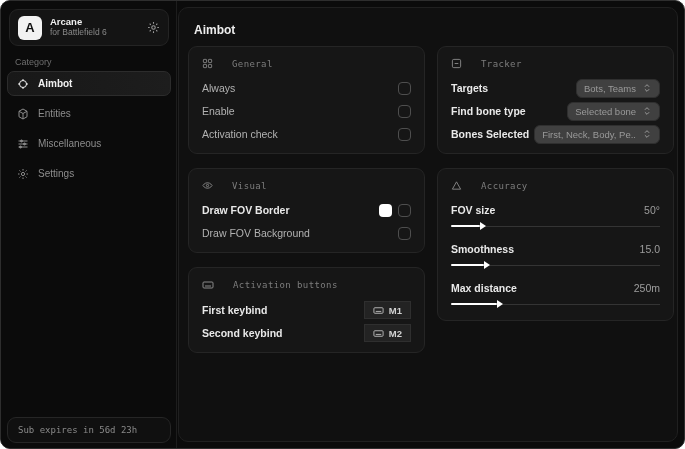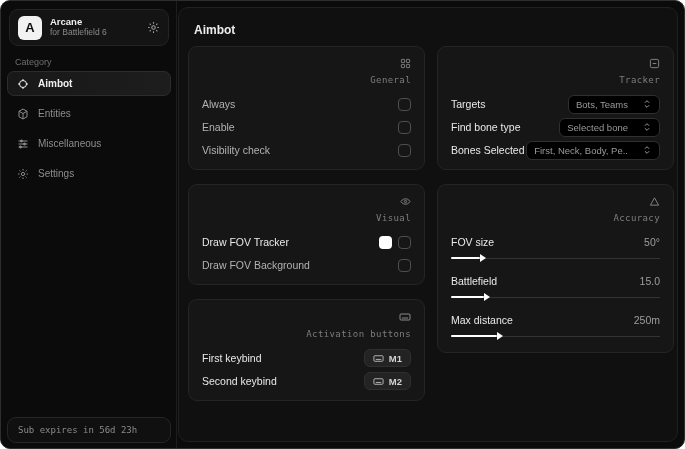--- a/index.html
+++ b/index.html
@@ -32,36 +32,36 @@
   .sub-line1 { color:#8a8a8a; font-size:9px; font-family:"DejaVu Sans Mono", monospace; }
   .sub-line2 { color:#d8d8d8; font-size:8.5px; font-weight:bold; margin-top:3px; }
   
   .panel { position:absolute; left:177px; top:6px; right:6px; bottom:6px;
     background:#101010; border:1px solid #202020; border-radius:10px; }
   .page-title { position:absolute; left:15px; top:15px; color:#ededed; font-size:12px; font-weight:bold; }
   .col { position:absolute; display:flex; flex-direction:column; gap:14px; }
   .col-left  { left:9px;  top:38px; width:237px; }
   .col-right { left:258px; top:38px; width:237px; }
   .card { background:#161616; border:1px solid #252525; border-radius:9px; padding:11px 13px; }
-  .card-head { display:flex; align-items:flex-end; gap:6px; color:#7d7d7d;
-    font-family:"DejaVu Sans Mono", monospace; font-size:9px; letter-spacing:0.4px; margin-bottom:11px;flex-direction:column; }
+  .card-head { display:flex; align-items:center; gap:19px; color:#7d7d7d;
+    font-family:"DejaVu Sans Mono", monospace; font-size:9px; letter-spacing:0.4px; margin-bottom:11px; }
   .card-head .hicon { display:flex; color:#8a8a8a; }
   .row { display:flex; align-items:center; justify-content:space-between; height:16px; margin-top:7px; }
   .row:first-of-type { margin-top:0; }
   .row-label { font-size:10.5px; color:#b2b2b2; }
-  .row-label.bright { color:#e9e9e9; font-weight:normal; }
+  .row-label.bright { color:#e9e9e9; font-weight:bold; }
   .checkbox { width:13px; height:13px; border:1.5px solid #4e4e4e; border-radius:4px; background:transparent; cursor:pointer; }
   .swatch { width:13px; height:13px; border-radius:4px; background:#ffffff; margin-right:6px; cursor:pointer; }
   .right-group { display:flex; align-items:center; }
-  .dropdown { display:flex; align-items:center; gap:14px; height:19px; padding:0 7px;
-    background:#000000; border:1px solid #2f2f2f; border-radius:6px;
+  .dropdown { display:flex; align-items:center; gap:6px; height:19px; padding:0 7px;
+    background:#404040; border:1px solid #2f2f2f; border-radius:6px;
     color:#9a9a9a; font-size:9.5px; cursor:pointer; white-space:nowrap; }
   .dropdown .dicon { display:flex; color:#9a9a9a; }
   .keybadge { display:flex; align-items:center; gap:5px; height:18px; padding:0 8px;
-    background:#232323; border:1px solid #2f2f2f; border-radius:6px;
+    background:#232323; border:1px solid #2f2f2f; border-radius:0;
     color:#d2d2d2; font-size:9.5px; font-weight:bold; cursor:pointer; }
   .keybadge .kicon { display:flex; color:#bdbdbd; }
   
   .slider-block { margin-top:10px;text-align:right; }
   .slider-block:first-of-type { margin-top:0; }
   .slider-top { display:flex; align-items:center; justify-content:space-between; height:15px; }
   .slider-value { color:#9d9d9d; font-size:10.5px; }
   .track { position:relative; height:10px; margin-top:4px; cursor:pointer; }
   .track::before { content:""; position:absolute; left:0; right:0; top:4.5px; height:1px; background:#343434; }
   .fill { position:absolute; left:0; top:4px; height:2px; background:#ffffff; border-radius:1px; }
@@ -156,37 +156,37 @@
         </div>
         <div class="row">
           <span class="row-label">Always</span>
           <button class="checkbox"></button>
         </div>
         <div class="row">
           <span class="row-label">Enable</span>
           <button class="checkbox"></button>
         </div>
         <div class="row">
-          <span class="row-label">Visibility check</span>
+          <span class="row-label">Activation check</span>
           <button class="checkbox"></button>
         </div>
       </div>
 
       <div class="card">
         <div class="card-head">
           <span class="hicon">
             <svg width="11" height="11" viewBox="0 0 24 24" fill="none" stroke="currentColor" stroke-width="2">
               <path d="M2 12s3.5-6 10-6 10 6 10 6-3.5 6-10 6-10-6-10-6z"></path>
                 <circle cx="12" cy="12" r="2.5"></circle>
             </svg>
           </span>
           <span>Visual</span>
         </div>
         <div class="row">
-          <span class="row-label bright">Draw FOV Tracker</span>
+          <span class="row-label bright">Draw FOV Border</span>
           <span class="right-group">
             <span class="swatch"></span>
             <button class="checkbox"></button>
           </span>
         </div>
         <div class="row">
           <span class="row-label">Draw FOV Background</span>
           <button class="checkbox"></button>
         </div>
       </div>
@@ -290,21 +290,21 @@
             <span class="row-label bright">FOV size</span>
             <span class="slider-value">50°</span>
           </div>
           <div class="track">
             <div class="fill" style="width: 14%;"></div>
           </div>
         </div>
 
         <div class="slider-block">
           <div class="slider-top">
-            <span class="row-label bright">Battlefield</span>
+            <span class="row-label bright">Smoothness</span>
             <span class="slider-value">15.0</span>
           </div>
           <div class="track">
             <div class="fill" style="width: 16%;"></div>
           </div>
         </div>
 
         <div class="slider-block">
           <div class="slider-top">
             <span class="row-label bright">Max distance</span>

